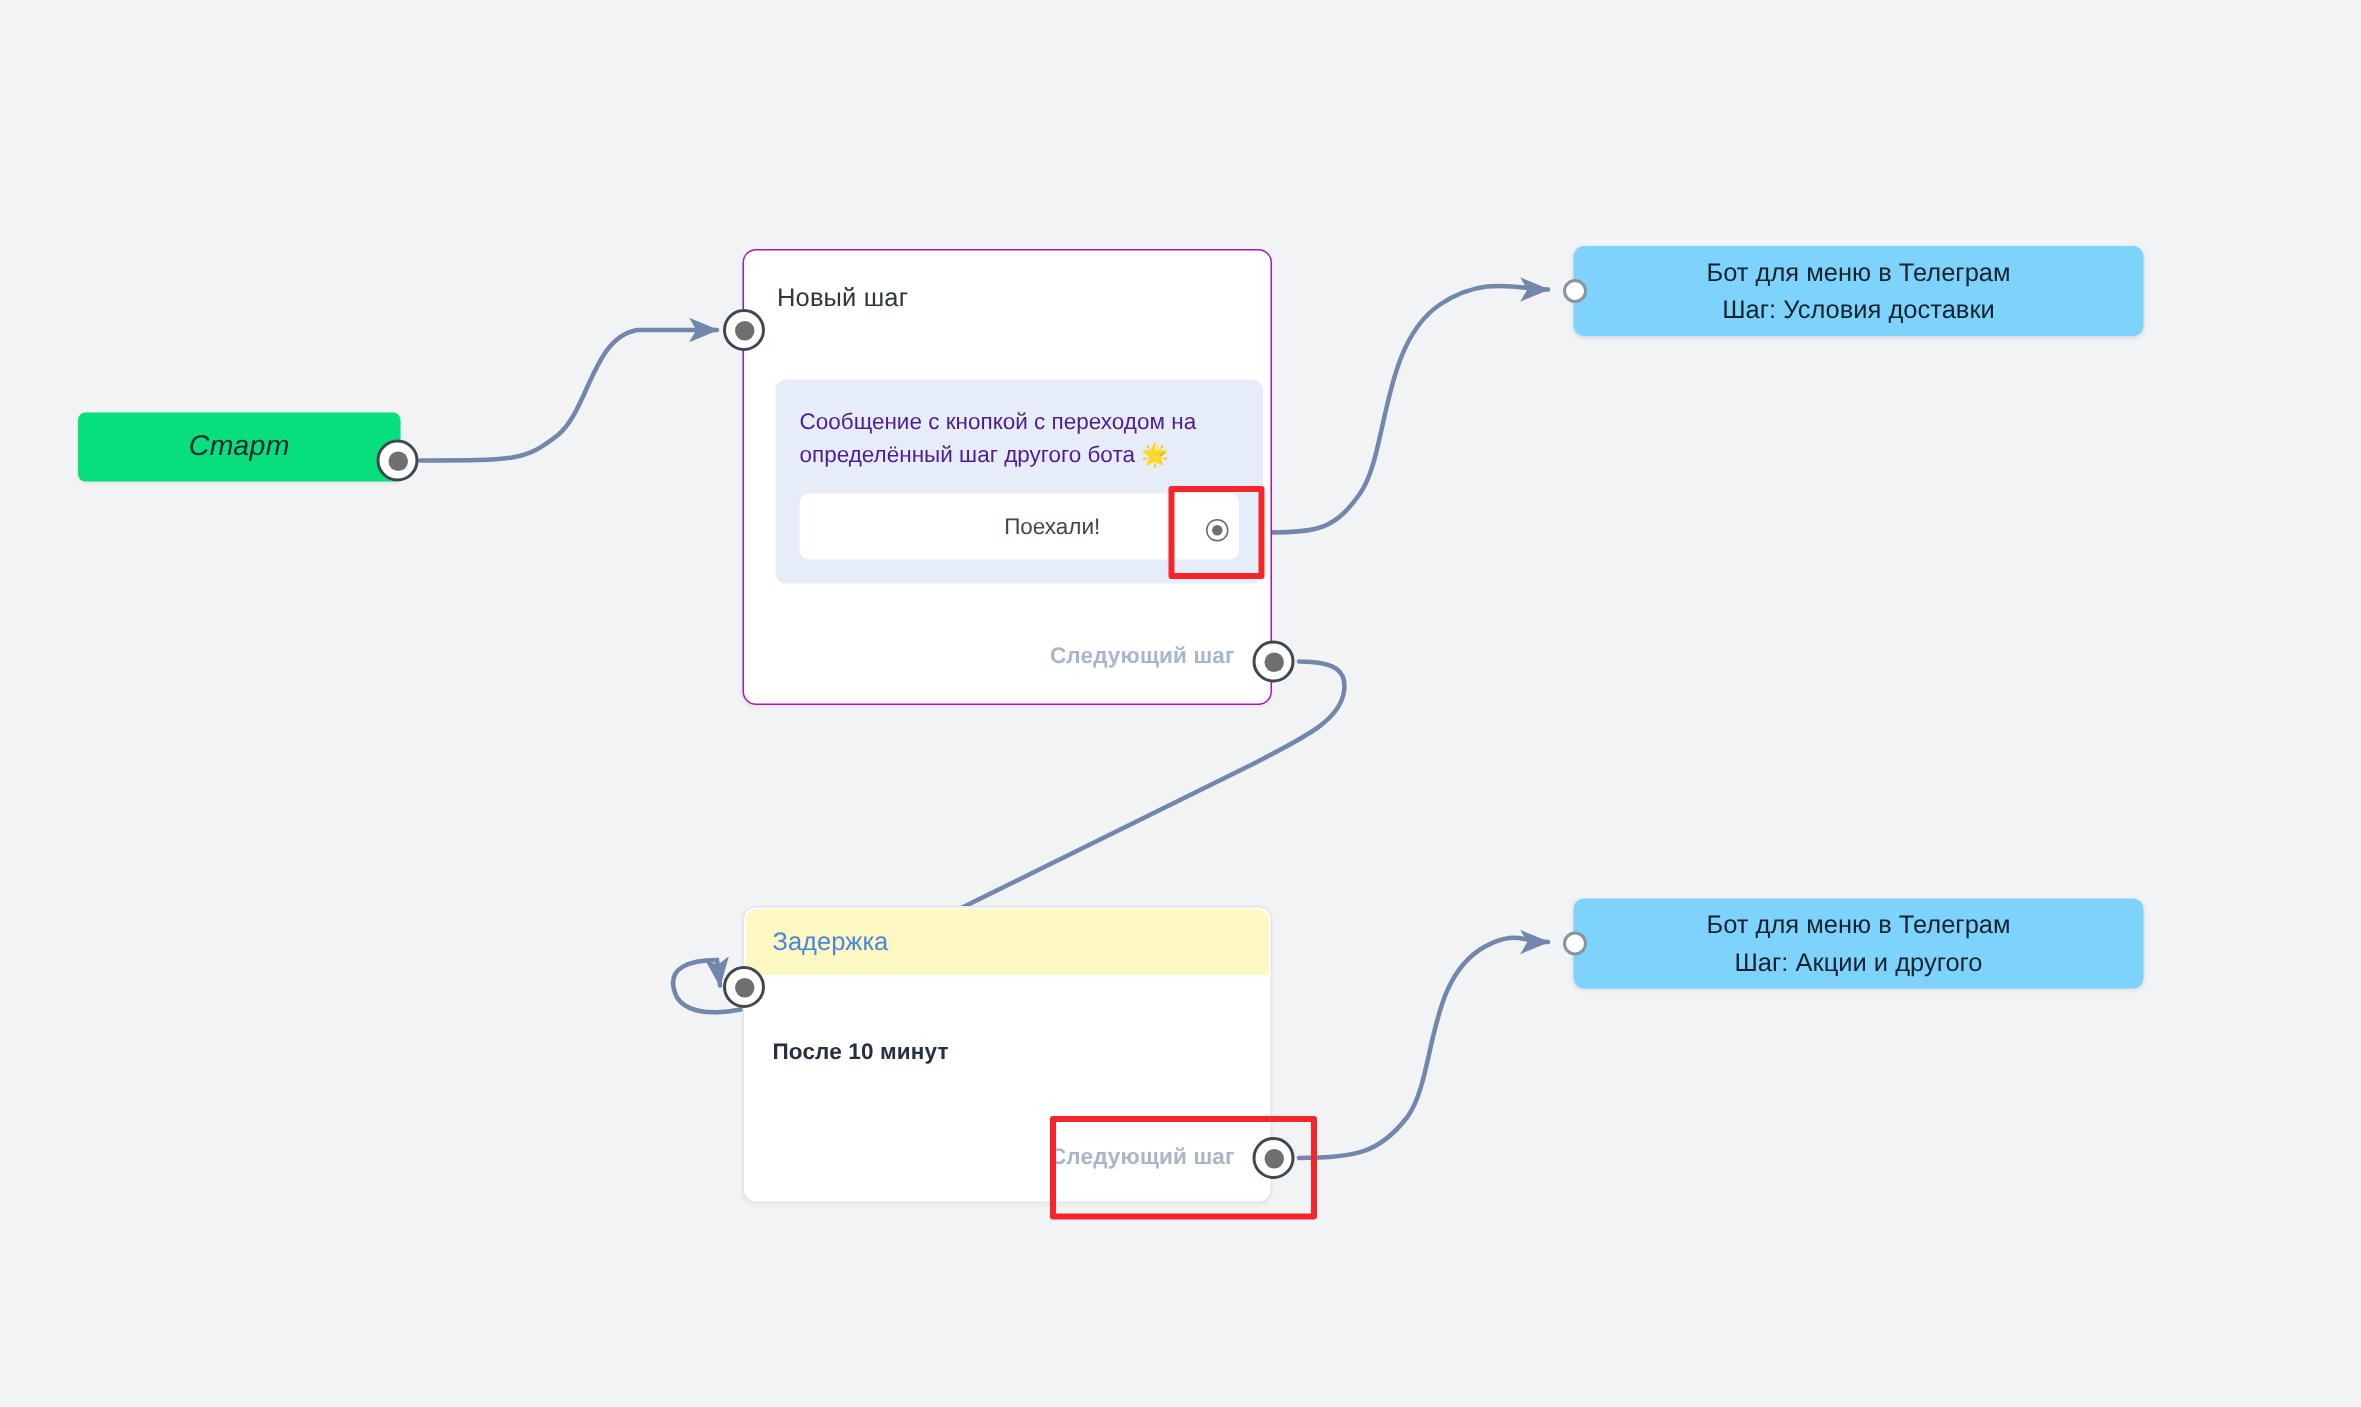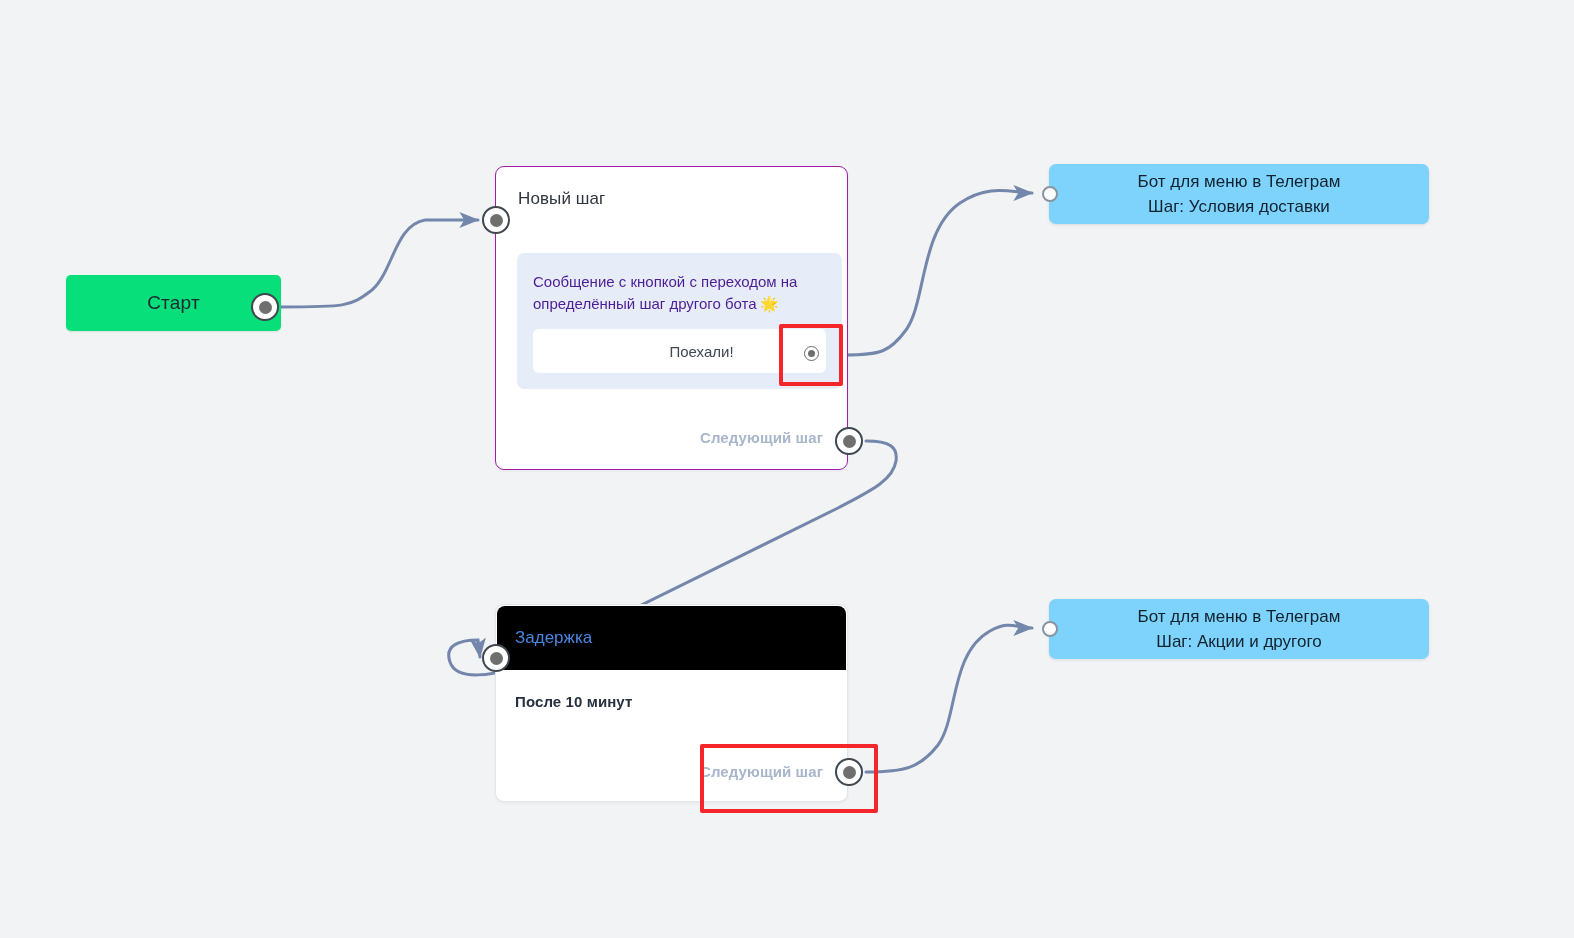--- a/index.html
+++ b/index.html
@@ -119,22 +119,22 @@
     border: 1px solid #e3e6ea;
     border-radius: 9px;
     box-shadow: 0 1px 3px rgba(40,50,70,.07);
     overflow: visible;
   }
   .delay-header {
     position: absolute;
     left: 1px;
     top: 1px;
     right: 1px;
-    height: 64px;
-    background: #000000;
+    height: 44px;
+    background: #fef9c3;
     border-radius: 8px 8px 0 0;
     display: flex;
     align-items: center;
     padding-left: 18px;
   }
   .delay-header-label {
     font-size: 17px;
     color: #4a86e0;
   }
   .delay-body-text {
@@ -230,21 +230,21 @@
 
     <path class="edge-path" marker-end="url(#arrow)" d="M 866,441 C 890,441 898,447 896,461 C 893,481 868,492 838,508
              L 530,660
              C 492,679 456,680 450,662
              C 444,645 460,640 478,640
              L 480,657"></path>
 
     <path class="edge-path" marker-end="url(#arrow)" d="M 866,772 C 905,772 920,768 938,745 C 958,718 950,653 990,631 C 1010,620 1016,628 1032,628"></path>
   </svg>
 
-  <div class="node start-node" style="left:66px; top:275px; width:215px; height:56px;">
+  <div class="node start-node" style="left:52px; top:275px; width:215px; height:46px;font-style:italic;">
     <span class="start-label">Старт</span>
   </div>
   <div class="handle" style="left:251px; top:293px;"></div>
 
   <div class="node step-card" style="left:495px; top:166px; width:353px; height:304px;">
     <div class="step-title">Новый шаг</div>
 
     <div class="msg-bubble">
       <div class="msg-text">Сообщение с кнопкой с переходом на определённый шаг другого бота 🌟</div>
       <div class="msg-button">

